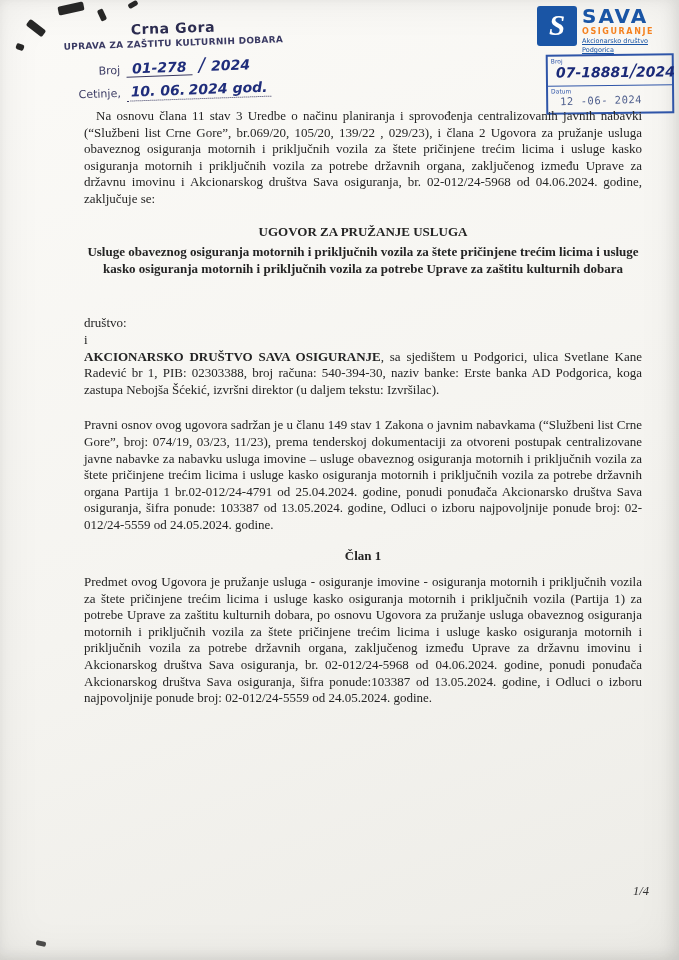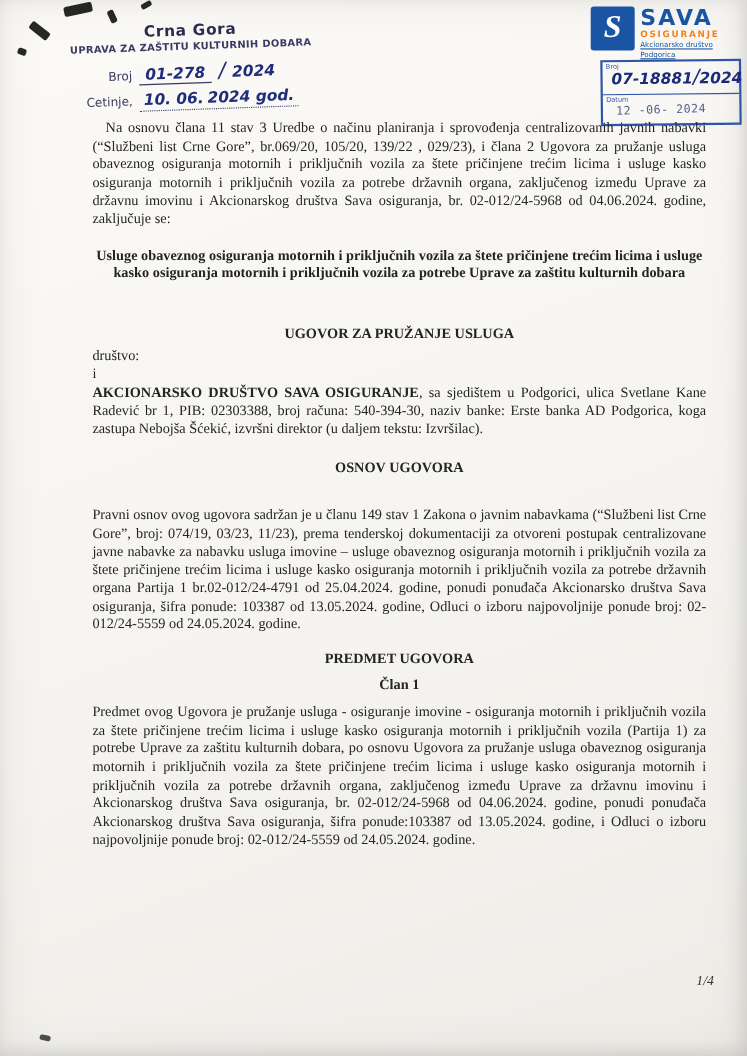--- a/index.html
+++ b/index.html
@@ -146,27 +146,25 @@
       <span class="sb-hand"><span>07-18881</span><span class="slash2">/</span><span>2024</span></span>
     </div>
     <div class="sb-row2">
       <span class="sb-label">Datum</span>
       <span class="sb-date">12 -06- 2024</span>
     </div>
   </div>
 
   <div class="content">
     <p class="p-intro">Na osnovu člana 11 stav 3 Uredbe o načinu planiranja i sprovođenja centralizovanih javnih nabavki (“Službeni list Crne Gore”, br.069/20, 105/20, 139/22 , 029/23), i člana 2 Ugovora za pružanje usluga obaveznog osiguranja motornih i priključnih vozila za štete pričinjene trećim licima i usluge kasko osiguranja motornih i priključnih vozila za potrebe državnih organa, zaključenog između Uprave za državnu imovinu i Akcionarskog društva Sava osiguranja, br. 02-012/24-5968 od 04.06.2024. godine, zaključuje se:</p>
+    <p class="center h p-title">UGOVOR ZA PRUŽANJE USLUGA</p>
     <p class="center h p-subtitle">Usluge obaveznog osiguranja motornih i priključnih vozila za štete pričinjene trećim licima i usluge kasko osiguranja motornih i priključnih vozila za potrebe Uprave za zaštitu kulturnih dobara</p>
-    <p class="center h p-title">UGOVOR ZA PRUŽANJE USLUGA</p>
     <p class="p-between">društvo:</p>
     <p class="p-conj">i</p>
     <p class="p-party2"><b>AKCIONARSKO DRUŠTVO SAVA OSIGURANJE</b><span>, sa sjedištem u Podgorici, ulica Svetlane Kane Radević br 1, PIB: 02303388, broj računa: 540-394-30, naziv banke: Erste banka AD Podgorica, koga zastupa Nebojša Šćekić, izvršni direktor (u daljem tekstu: Izvršilac).</span></p>
-    <p class="center h p-osnovh">OSNOV UGOVORA</p>
     <p class="p-osnov">Pravni osnov ovog ugovora sadržan je u članu 149 stav 1 Zakona o javnim nabavkama (“Službeni list Crne Gore”, broj: 074/19, 03/23, 11/23), prema tenderskoj dokumentaciji za otvoreni postupak centralizovane javne nabavke za nabavku usluga imovine – usluge obaveznog osiguranja motornih i priključnih vozila za štete pričinjene trećim licima i usluge kasko osiguranja motornih i priključnih vozila za potrebe državnih organa Partija 1 br.02-012/24-4791 od 25.04.2024. godine, ponudi ponuđača Akcionarsko društva Sava osiguranja, šifra ponude: 103387 od 13.05.2024. godine, Odluci o izboru najpovoljnije ponude broj: 02-012/24-5559 od 24.05.2024. godine.</p>
-    <p class="center h p-predmeth">PREDMET UGOVORA</p>
     <p class="center h p-clan">Član 1</p>
     <p>Predmet ovog Ugovora je pružanje usluga - osiguranje imovine - osiguranja motornih i priključnih vozila za štete pričinjene trećim licima i usluge kasko osiguranja motornih i priključnih vozila (Partija 1) za potrebe Uprave za zaštitu kulturnih dobara, po osnovu Ugovora za pružanje usluga obaveznog osiguranja motornih i priključnih vozila za štete pričinjene trećim licima i usluge kasko osiguranja motornih i priključnih vozila za potrebe državnih organa, zaključenog između Uprave za državnu imovinu i Akcionarskog društva Sava osiguranja, br. 02-012/24-5968 od 04.06.2024. godine, ponudi ponuđača Akcionarskog društva Sava osiguranja, šifra ponude:103387 od 13.05.2024. godine, i Odluci o izboru najpovoljnije ponude broj: 02-012/24-5559 od 24.05.2024. godine.</p>
   </div>
 
   <div class="pagenum">1/4</div>
 
 </div>
 
 </body></html>

